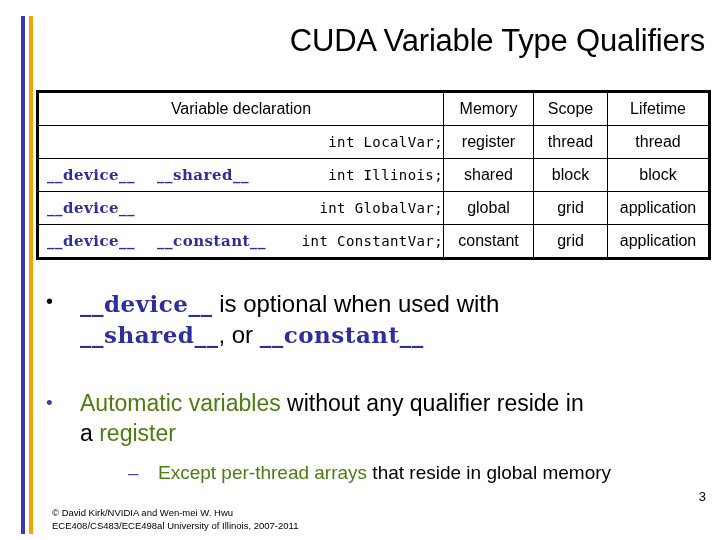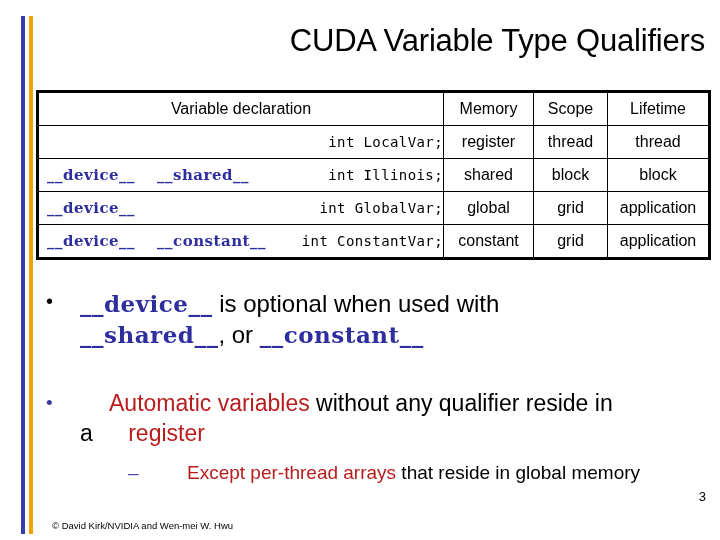--- a/index.html
+++ b/index.html
@@ -133,21 +133,21 @@
     letter-spacing: 0.5px;
   }
 
   .b2 {
     font-size: 23px;
     line-height: 30px;
     color: #000;
     margin-top: 38px;
   }
   .b2 .marker { color: #3b3b9e; font-size: 19px; top: 0px; left: 6px; }
-  .accent { color: #b91c1c; margin-left: 29px; }
+  .accent { color: #4d7c0f; }
 
   .subbullet {
     position: relative;
     margin-top: 12px;
     margin-left: 48px;
     padding-left: 30px;
     font-size: 19px;
     line-height: 25px;
     color: #000;
   }
@@ -267,14 +267,15 @@
     <div class="subbullet">
       <span class="marker">–</span>
       <span class="accent">Except per-thread arrays</span><span> that reside in global memory</span>
     </div>
   </div>
 
 </div>
 
 <div class="footer">
   <div>© David Kirk/NVIDIA and Wen-mei W. Hwu</div>
+  <div>ECE408/CS483/ECE498al University of Illinois, 2007-2011</div>
 </div>
 <div class="page-num">3</div>
 
 </body></html>

